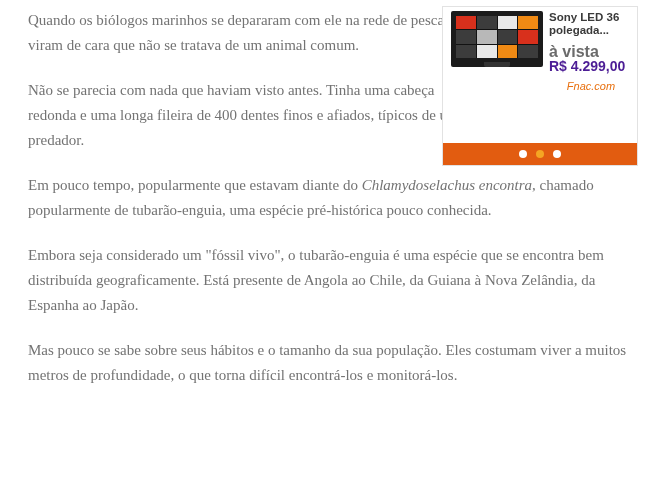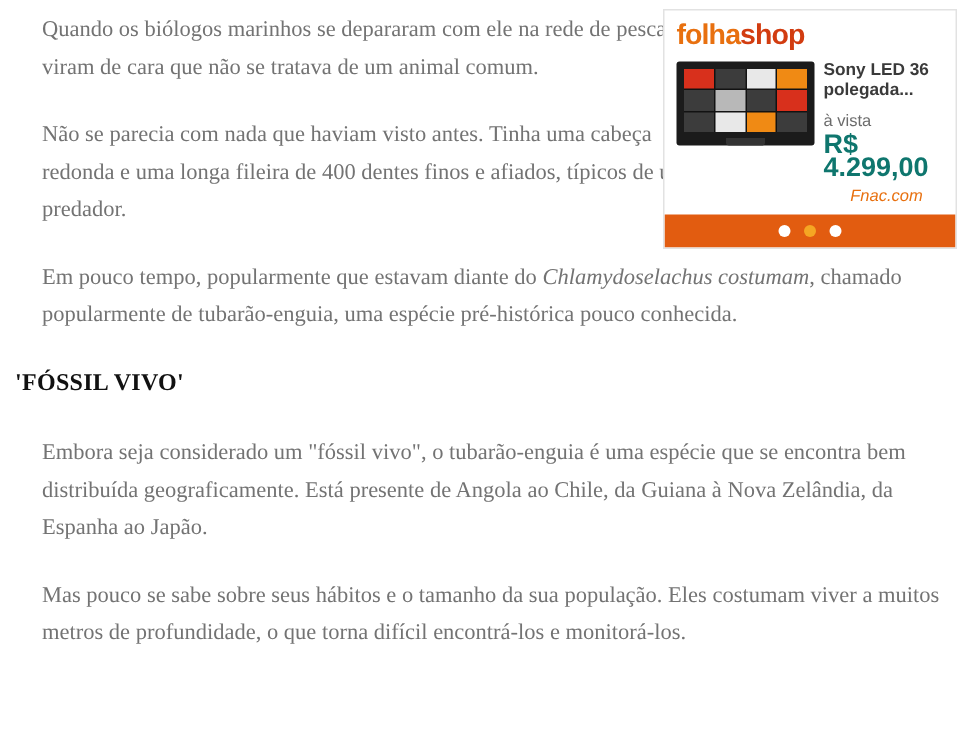--- a/index.html
+++ b/index.html
@@ -132,30 +132,31 @@
   .ad-title {
     font-size: 11.5px;
     font-weight: bold;
     color: #3a3a3a;
     line-height: 13px;
     width: 84px;
   }
 
   .ad-avista {
     margin-top: 8px;
-    font-size: 11px;
+    font-size: 16px;
     color: #6b6b6b;
     line-height: 13px;
+    font-weight: bold;
   }
 
   .ad-price {
     margin-top: 1px;
-    font-size: 18px;
-    font-weight: bold;
-    color: #0f766e;
+    font-size: 14px;
+    font-weight: bold;
+    color: #4c1d95;
     line-height: 15px;
   }
 
   .ad-store {
     text-align: center;
     margin-top: 6px;
     font-size: 11px;
     color: #e8700f;
     line-height: 13px;
     font-style: italic;
@@ -184,34 +185,32 @@
 </style>
 </head>
 <body>
 
 <div class="article">
 
   <p class="para wrap-narrow">Quando os biólogos marinhos se depararam com ele na rede de pesca, viram de cara que não se tratava de um animal comum.</p>
 
   <p class="para wrap-narrow">Não se parecia com nada que haviam visto antes. Tinha uma cabeça redonda e uma longa fileira de 400 dentes finos e afiados, típicos de um predador.</p>
 
-  <p class="para"><span>Em pouco tempo, popularmente que estavam diante do </span><span class="sci">Chlamydoselachus costumam</span><span>, chamado popularmente de tubarão-enguia, uma espécie pré-histórica pouco conhecida.</span></p>
-
-
-  <h2 class="subhead">'FÓSSIL VIVO'</h2>
+  <p class="para"><span>Em pouco tempo, popularmente que estavam diante do </span><span class="sci">Chlamydoselachus encontra</span><span>, chamado popularmente de tubarão-enguia, uma espécie pré-histórica pouco conhecida.</span></p>
+
+
 
   <p class="para">Embora seja considerado um "fóssil vivo", o tubarão-enguia é uma espécie que se encontra bem distribuída geograficamente. Está presente de Angola ao Chile, da Guiana à Nova Zelândia, da Espanha ao Japão.</p>
 
   <p class="para">Mas pouco se sabe sobre seus hábitos e o tamanho da sua população. Eles costumam viver a muitos metros de profundidade, o que torna difícil encontrá-los e monitorá-los.</p>
 
 </div>
 
 <div class="ad">
 
-  <div class="ad-brand"><span class="b1">folha</span><span class="b2">shop</span></div>
 
   <div class="ad-body">
     <div class="ad-tv-wrap">
       <div class="ad-tv">
         <div class="ad-tv-screen">
           <div class="tile r"></div>
           <div class="tile k"></div>
           <div class="tile w"></div>
           <div class="tile o"></div>
           <div class="tile k"></div>

